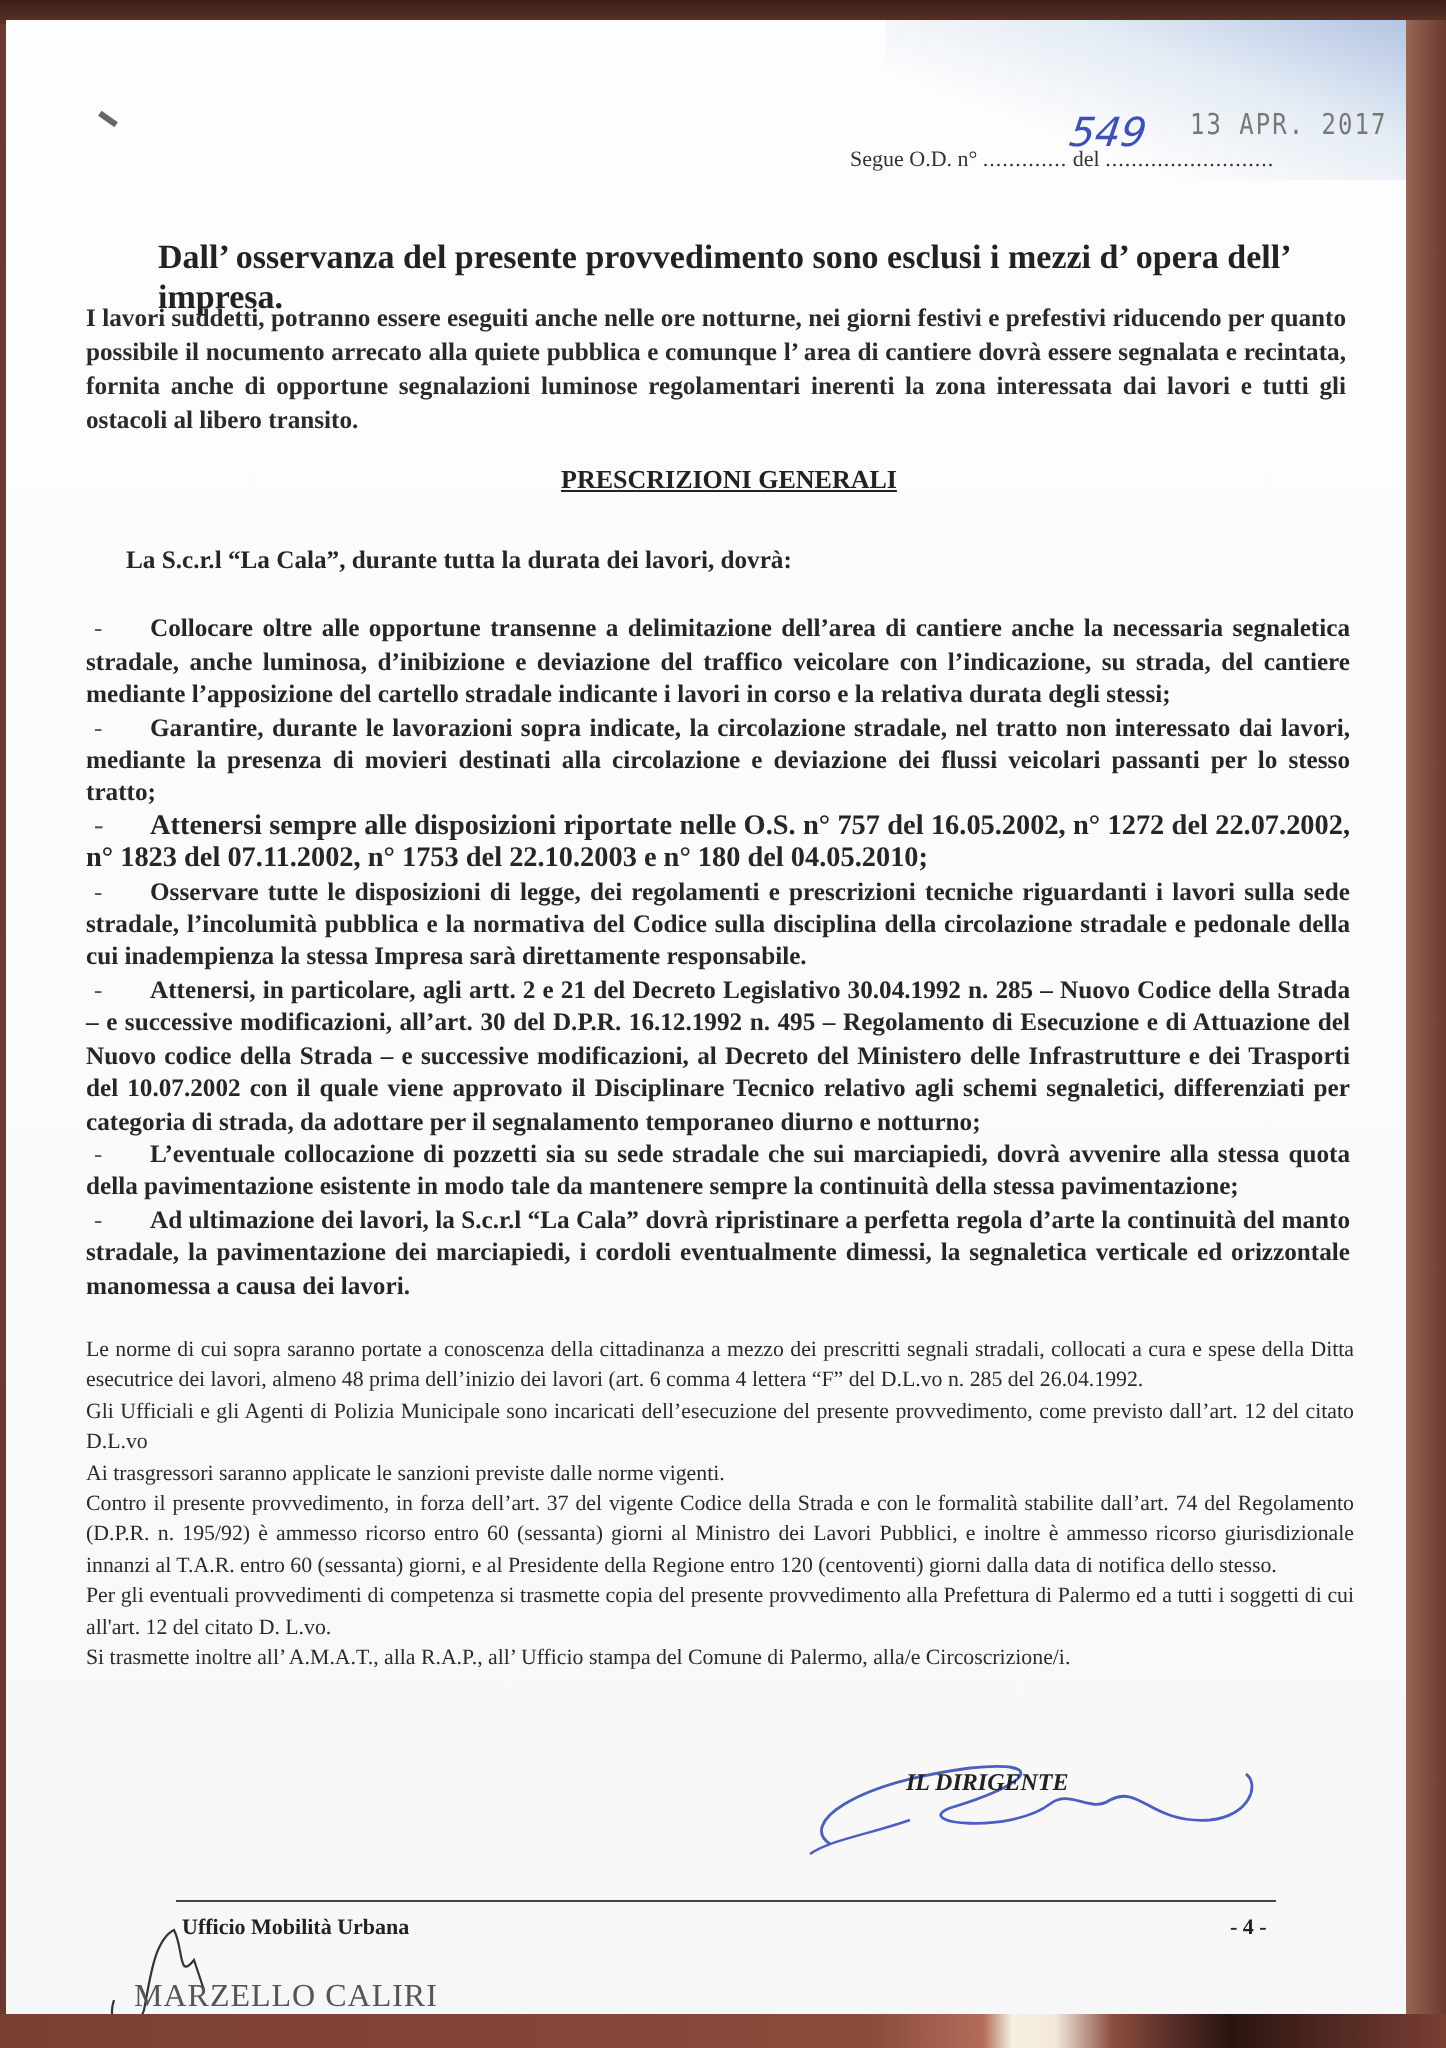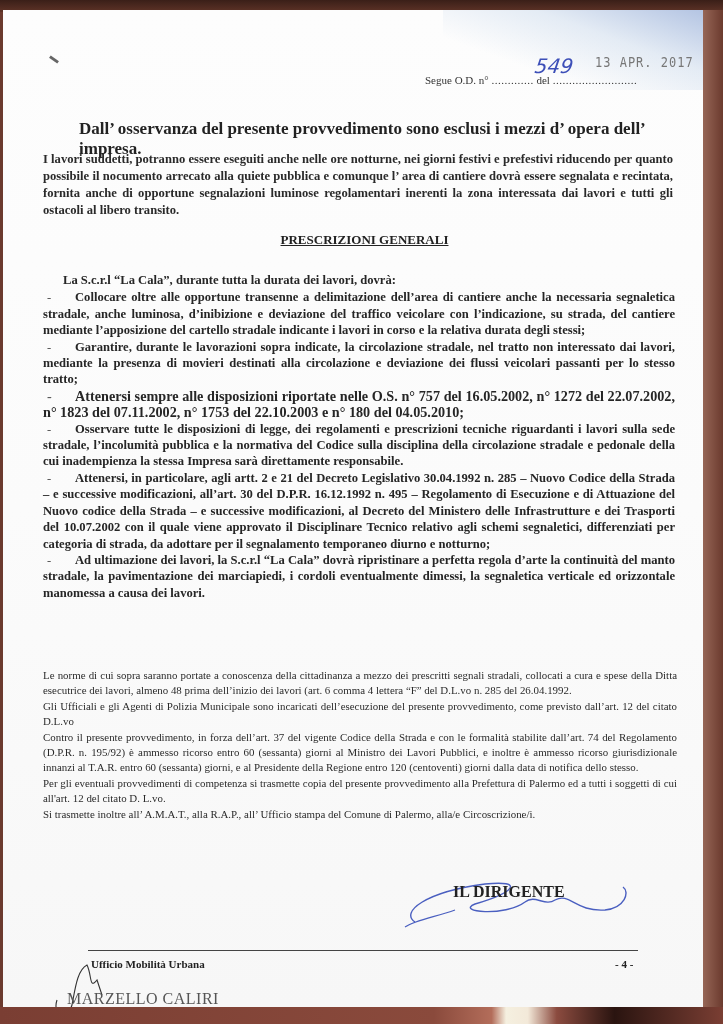--- a/index.html
+++ b/index.html
@@ -58,33 +58,33 @@
       font-size: 12.6px; font-weight: bold; line-height: 17px; text-align: justify; color: #2a2a2a;
     }
     .section-title {
       position: absolute; left: 0; top: 222px; width: 723px; text-align: center;
       font-size: 13px; font-weight: bold; text-decoration: underline; color: #222;
     }
     .prescr {
       position: absolute; left: 40px; top: 262px; width: 632px;
       font-size: 12.6px; font-weight: bold; line-height: 16.4px; text-align: justify; color: #262626;
     }
-    .prescr .lead { padding-left: 20px; margin-bottom: 1px; }
+    .prescr .lead { padding-left: 20px; margin-bottom: 18px; }
     .prescr .item { text-indent: 0; }
     .prescr .dash { display: inline-block; width: 32px; font-weight: normal; padding-left: 4px; color: #555; }
     .prescr .big { font-size: 14.2px; }
     .norme {
       position: absolute; left: 40px; top: 658px; width: 634px;
       font-size: 10.9px; line-height: 15.4px; text-align: justify; color: #2a2a2a;
     }
     .norme p { margin: 0; }
     .norme .u { }
     .signature {
       position: absolute; left: 440px; top: 874px; width: 260px;
-      font-size: 16px; font-weight: bold; color: #222; line-height: 15px;
+      font-size: 12px; font-weight: bold; font-style: italic; color: #222; line-height: 15px;
     }
     .signature .title { padding-left: 10px; }
     .sig-scribble {
       position: absolute; left: 392px; top: 862px; width: 240px; height: 60px;
     }
     .footer-rule {
       position: absolute; left: 85px; top: 940px; width: 550px; height: 1px; background: #444;
     }
     .footer-office {
       position: absolute; left: 88px; top: 948px; font-size: 11px; font-weight: bold; color: #222; text-align: center;
@@ -124,26 +124,28 @@
 
   <div class="section-title">PRESCRIZIONI GENERALI</div>
 
   <div class="prescr">
     <div class="lead">La S.c.r.l “La Cala”, durante tutta la durata dei lavori, dovrà:</div>
     <div class="item"><span class="dash">-</span><span>Collocare oltre alle opportune transenne a delimitazione dell’area di cantiere anche la necessaria segnaletica stradale, anche luminosa, d’inibizione e deviazione del traffico veicolare con l’indicazione, su strada, del cantiere mediante l’apposizione del cartello stradale indicante i lavori in corso e la relativa durata degli stessi;</span></div>
     <div class="item"><span class="dash">-</span><span>Garantire, durante le lavorazioni sopra indicate, la circolazione stradale, nel tratto non interessato dai lavori, mediante la presenza di movieri destinati alla circolazione e deviazione dei flussi veicolari passanti per lo stesso tratto;</span></div>
     <div class="item big"><span class="dash">-</span><span>Attenersi sempre alle disposizioni riportate nelle O.S. n° 757 del 16.05.2002, n° 1272 del 22.07.2002, n° 1823 del 07.11.2002, n° 1753 del 22.10.2003 e n° 180 del 04.05.2010;</span></div>
     <div class="item"><span class="dash">-</span><span>Osservare tutte le disposizioni di legge, dei regolamenti e prescrizioni tecniche riguardanti i lavori sulla sede stradale, l’incolumità pubblica e la normativa del Codice sulla disciplina della circolazione stradale e pedonale della cui inadempienza la stessa Impresa sarà direttamente responsabile.</span></div>
     <div class="item"><span class="dash">-</span><span>Attenersi, in particolare, agli artt. 2 e 21 del Decreto Legislativo 30.04.1992 n. 285 – Nuovo Codice della Strada – e successive modificazioni, all’art. 30 del D.P.R. 16.12.1992 n. 495 – Regolamento di Esecuzione e di Attuazione del Nuovo codice della Strada – e successive modificazioni, al Decreto del Ministero delle Infrastrutture e dei Trasporti del 10.07.2002 con il quale viene approvato il Disciplinare Tecnico relativo agli schemi segnaletici, differenziati per categoria di strada, da adottare per il segnalamento temporaneo diurno e notturno;</span></div>
+    <div class="item"><span class="dash">-</span><span>L’eventuale collocazione di pozzetti sia su sede stradale che sui marciapiedi, dovrà avvenire alla stessa quota della pavimentazione esistente in modo tale da mantenere sempre la continuità della stessa pavimentazione;</span></div>
     <div class="item"><span class="dash">-</span><span>Ad ultimazione dei lavori, la S.c.r.l “La Cala” dovrà ripristinare a perfetta regola d’arte la continuità del manto stradale, la pavimentazione dei marciapiedi, i cordoli eventualmente dimessi, la segnaletica verticale ed orizzontale manomessa a causa dei lavori.</span></div>
   </div>
 
   <div class="norme">
     <p><span>Le norme di cui sopra saranno portate a conoscenza della cittadinanza a mezzo dei prescritti segnali stradali, collocati a cura e spese della Ditta esecutrice dei lavori, almeno </span><span class="u">48 prima dell’inizio dei lavori </span><span>(art. 6 comma 4 lettera “F” del D.L.vo n. 285 del 26.04.1992.</span></p>
     <p>Gli Ufficiali e gli Agenti di Polizia Municipale sono incaricati dell’esecuzione del presente provvedimento, come previsto dall’art. 12 del citato D.L.vo</p>
+    <p>Ai trasgressori saranno applicate le sanzioni previste dalle norme vigenti.</p>
     <p>Contro il presente provvedimento, in forza dell’art. 37 del vigente Codice della Strada e con le formalità stabilite dall’art. 74 del Regolamento (D.P.R. n. 195/92) è ammesso ricorso entro 60 (sessanta) giorni al Ministro dei Lavori Pubblici, e inoltre è ammesso ricorso giurisdizionale innanzi al T.A.R. entro 60 (sessanta) giorni, e al Presidente della Regione entro 120 (centoventi) giorni dalla data di notifica dello stesso.</p>
     <p>Per gli eventuali provvedimenti di competenza si trasmette copia del presente provvedimento alla Prefettura di Palermo ed a tutti i soggetti di cui all'art. 12 del citato D. L.vo.</p>
     <p>Si trasmette inoltre all’ A.M.A.T., alla R.A.P., all’ Ufficio stampa del Comune di Palermo, alla/e Circoscrizione/i.</p>
   </div>
 
   <svg class="sig-scribble" viewBox="0 0 240 60">
     <path d="M20 50 C 5 40, 30 20, 90 12 C 130 8, 120 20, 80 32 C 60 40, 110 45, 130 30 C 140 22, 150 35, 160 28 C 175 20, 180 40, 210 38 C 230 36, 235 20, 228 15" fill="none" stroke="#4a5fc0" stroke-width="1.4"></path>
     <path d="M10 55 C 20 48, 40 45, 60 38" fill="none" stroke="#4a5fc0" stroke-width="1.2"></path>
   </svg>
   <div class="signature">

